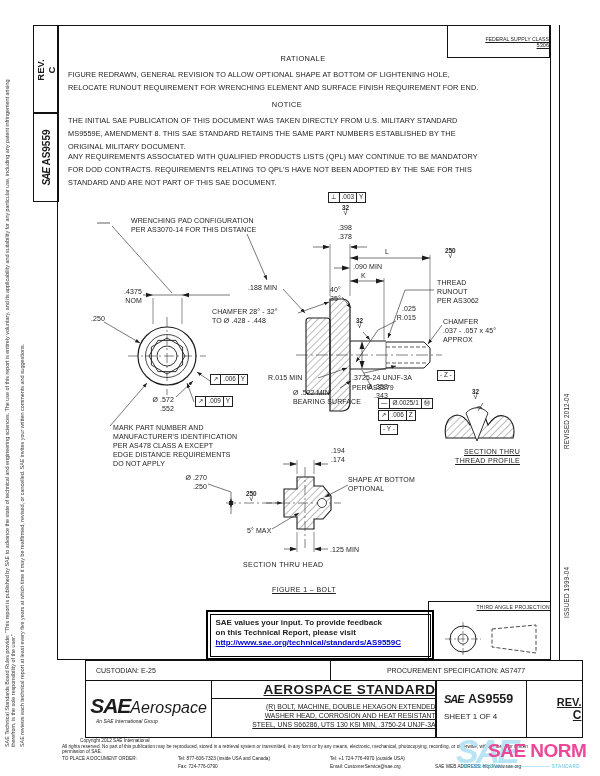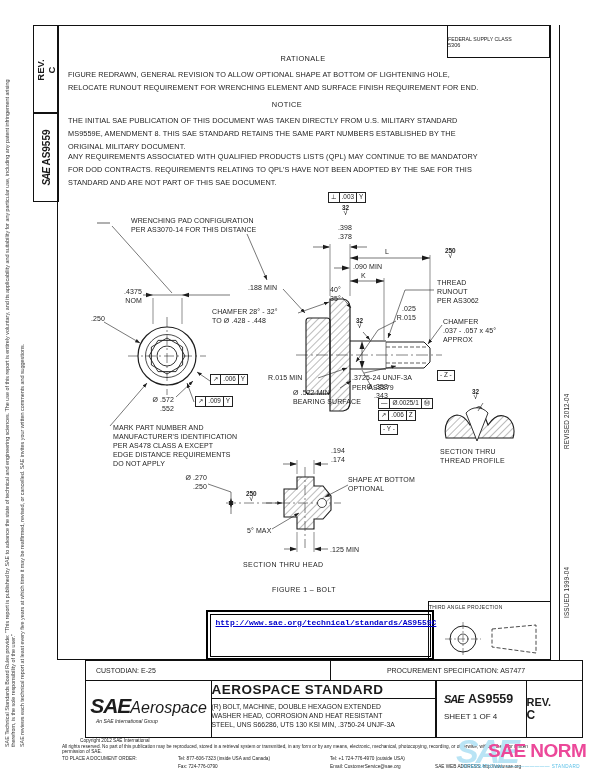--- a/index.html
+++ b/index.html
@@ -1,21 +1,21 @@
 <!DOCTYPE html>
 <html><head>
 <meta charset="utf-8">
 <style>
   html,body{margin:0;padding:0;background:#ffffff;}
   body{width:600px;height:776px;position:relative;overflow:hidden;
        font-family:"Liberation Sans",sans-serif;color:#1c1c1c;
        -webkit-font-smoothing:antialiased;}
   .abs{position:absolute;}
   .lb{position:absolute;font-size:7px;line-height:9px;white-space:pre-line;color:#1d1d1d;letter-spacing:.1px;}
-  .ctr{text-align:left;}
+  .ctr{text-align:right;text-decoration:underline;}
   .rgt{text-align:right;}
   .box{position:absolute;border:1.4px solid #111;background:transparent;}
   .thin{border-width:1px;}
   
   .vtext{position:absolute;transform-origin:0 0;transform:rotate(-90deg);
          font-size:5.4px;line-height:6.2px;color:#3a3a3a;white-space:normal;}
   .vdate{position:absolute;transform-origin:0 0;transform:rotate(-90deg);
          font-size:6.3px;color:#2a2a2a;white-space:nowrap;letter-spacing:.2px;}
   
   .tabbox{position:absolute;border:1.5px solid #111;display:flex;align-items:center;justify-content:center;}
@@ -28,21 +28,21 @@
   .datum{position:absolute;border:1px solid #222;background:#fff;font-size:6.4px;line-height:8.6px;padding:0 2px;}
   
   .fin{position:absolute;display:flex;flex-direction:column;align-items:center;font-size:6.4px;line-height:6.4px;color:#1d1d1d;}
   .fin .chk{font-size:7.5px;margin-top:-1px;}
   
   .hsec{position:absolute;font-size:7.3px;line-height:13px;white-space:pre-line;letter-spacing:.1px;}
   .htitle{position:absolute;font-size:7.4px;letter-spacing:.4px;text-align:center;}
   
   .feedback{position:absolute;left:206px;top:610px;width:224px;height:46px;border:2.5px solid #000;}
   .feedback .inner{position:absolute;inset:1.5px;border:1px solid #000;padding:3px 5px;font-size:8px;line-height:10px;font-weight:bold;color:#222;}
-  .feedback a{color:#0000cc;font-weight:bold;text-decoration:underline;font-size:8px;font-family:Liberation Mono, monospace;}
+  .feedback a{color:#0000cc;font-weight:bold;text-decoration:underline;font-size:8px;}
   
   .cell{position:absolute;border:1.5px solid #111;box-sizing:border-box;}
   .saelogo{font-weight:800;font-style:italic;letter-spacing:-1px;}
   .footer{position:absolute;font-size:4.7px;line-height:5.6px;color:#222;}
   .wm{position:absolute;pointer-events:none;}
   .wm .ghost{position:absolute;left:0;top:-4px;font-size:34px;font-weight:800;font-style:italic;color:#b9e4f5;letter-spacing:-3px;}
   .wm .main{position:absolute;left:32px;top:4px;font-size:19px;font-weight:800;color:#ec4899;letter-spacing:-.5px;}
   .wm .sub{position:absolute;left:6px;top:28px;font-size:4.6px;color:#58bfe7;white-space:nowrap;letter-spacing:.4px;}
   svg{position:absolute;left:0;top:0;pointer-events:none;}
 </style>
@@ -320,20 +320,22 @@
 </div>
 <div class="datum" style="left:380px;top:424px;">- Y -</div>
 <div class="datum" style="left:437px;top:370px;">- Z -</div>
 
 <div class="box thin" style="left:428px;top:601px;width:121px;height:57px;">
   <div class="ctr" style="font-size:5px;margin-top:2px;letter-spacing:.3px;">THIRD ANGLE PROJECTION</div>
 </div>
 
 <div class="feedback">
   <div class="inner">
+    <div>SAE values your input. To provide feedback</div>
+    <div>on this Technical Report, please visit</div>
     <a href="#">http://www.sae.org/technical/standards/AS9559C</a>
   </div>
 </div>
 
 <div class="cell" style="left:85px;top:660px;width:246px;height:21px;font-size:7px;display:flex;align-items:center;padding-left:10px;">
   <span>CUSTODIAN:  E-25</span>
 </div>
 <div class="cell" style="left:329.5px;top:660px;width:253px;height:21px;font-size:7px;display:flex;align-items:center;justify-content:center;">
   <span>PROCUREMENT SPECIFICATION:  AS7477</span>
 </div>

